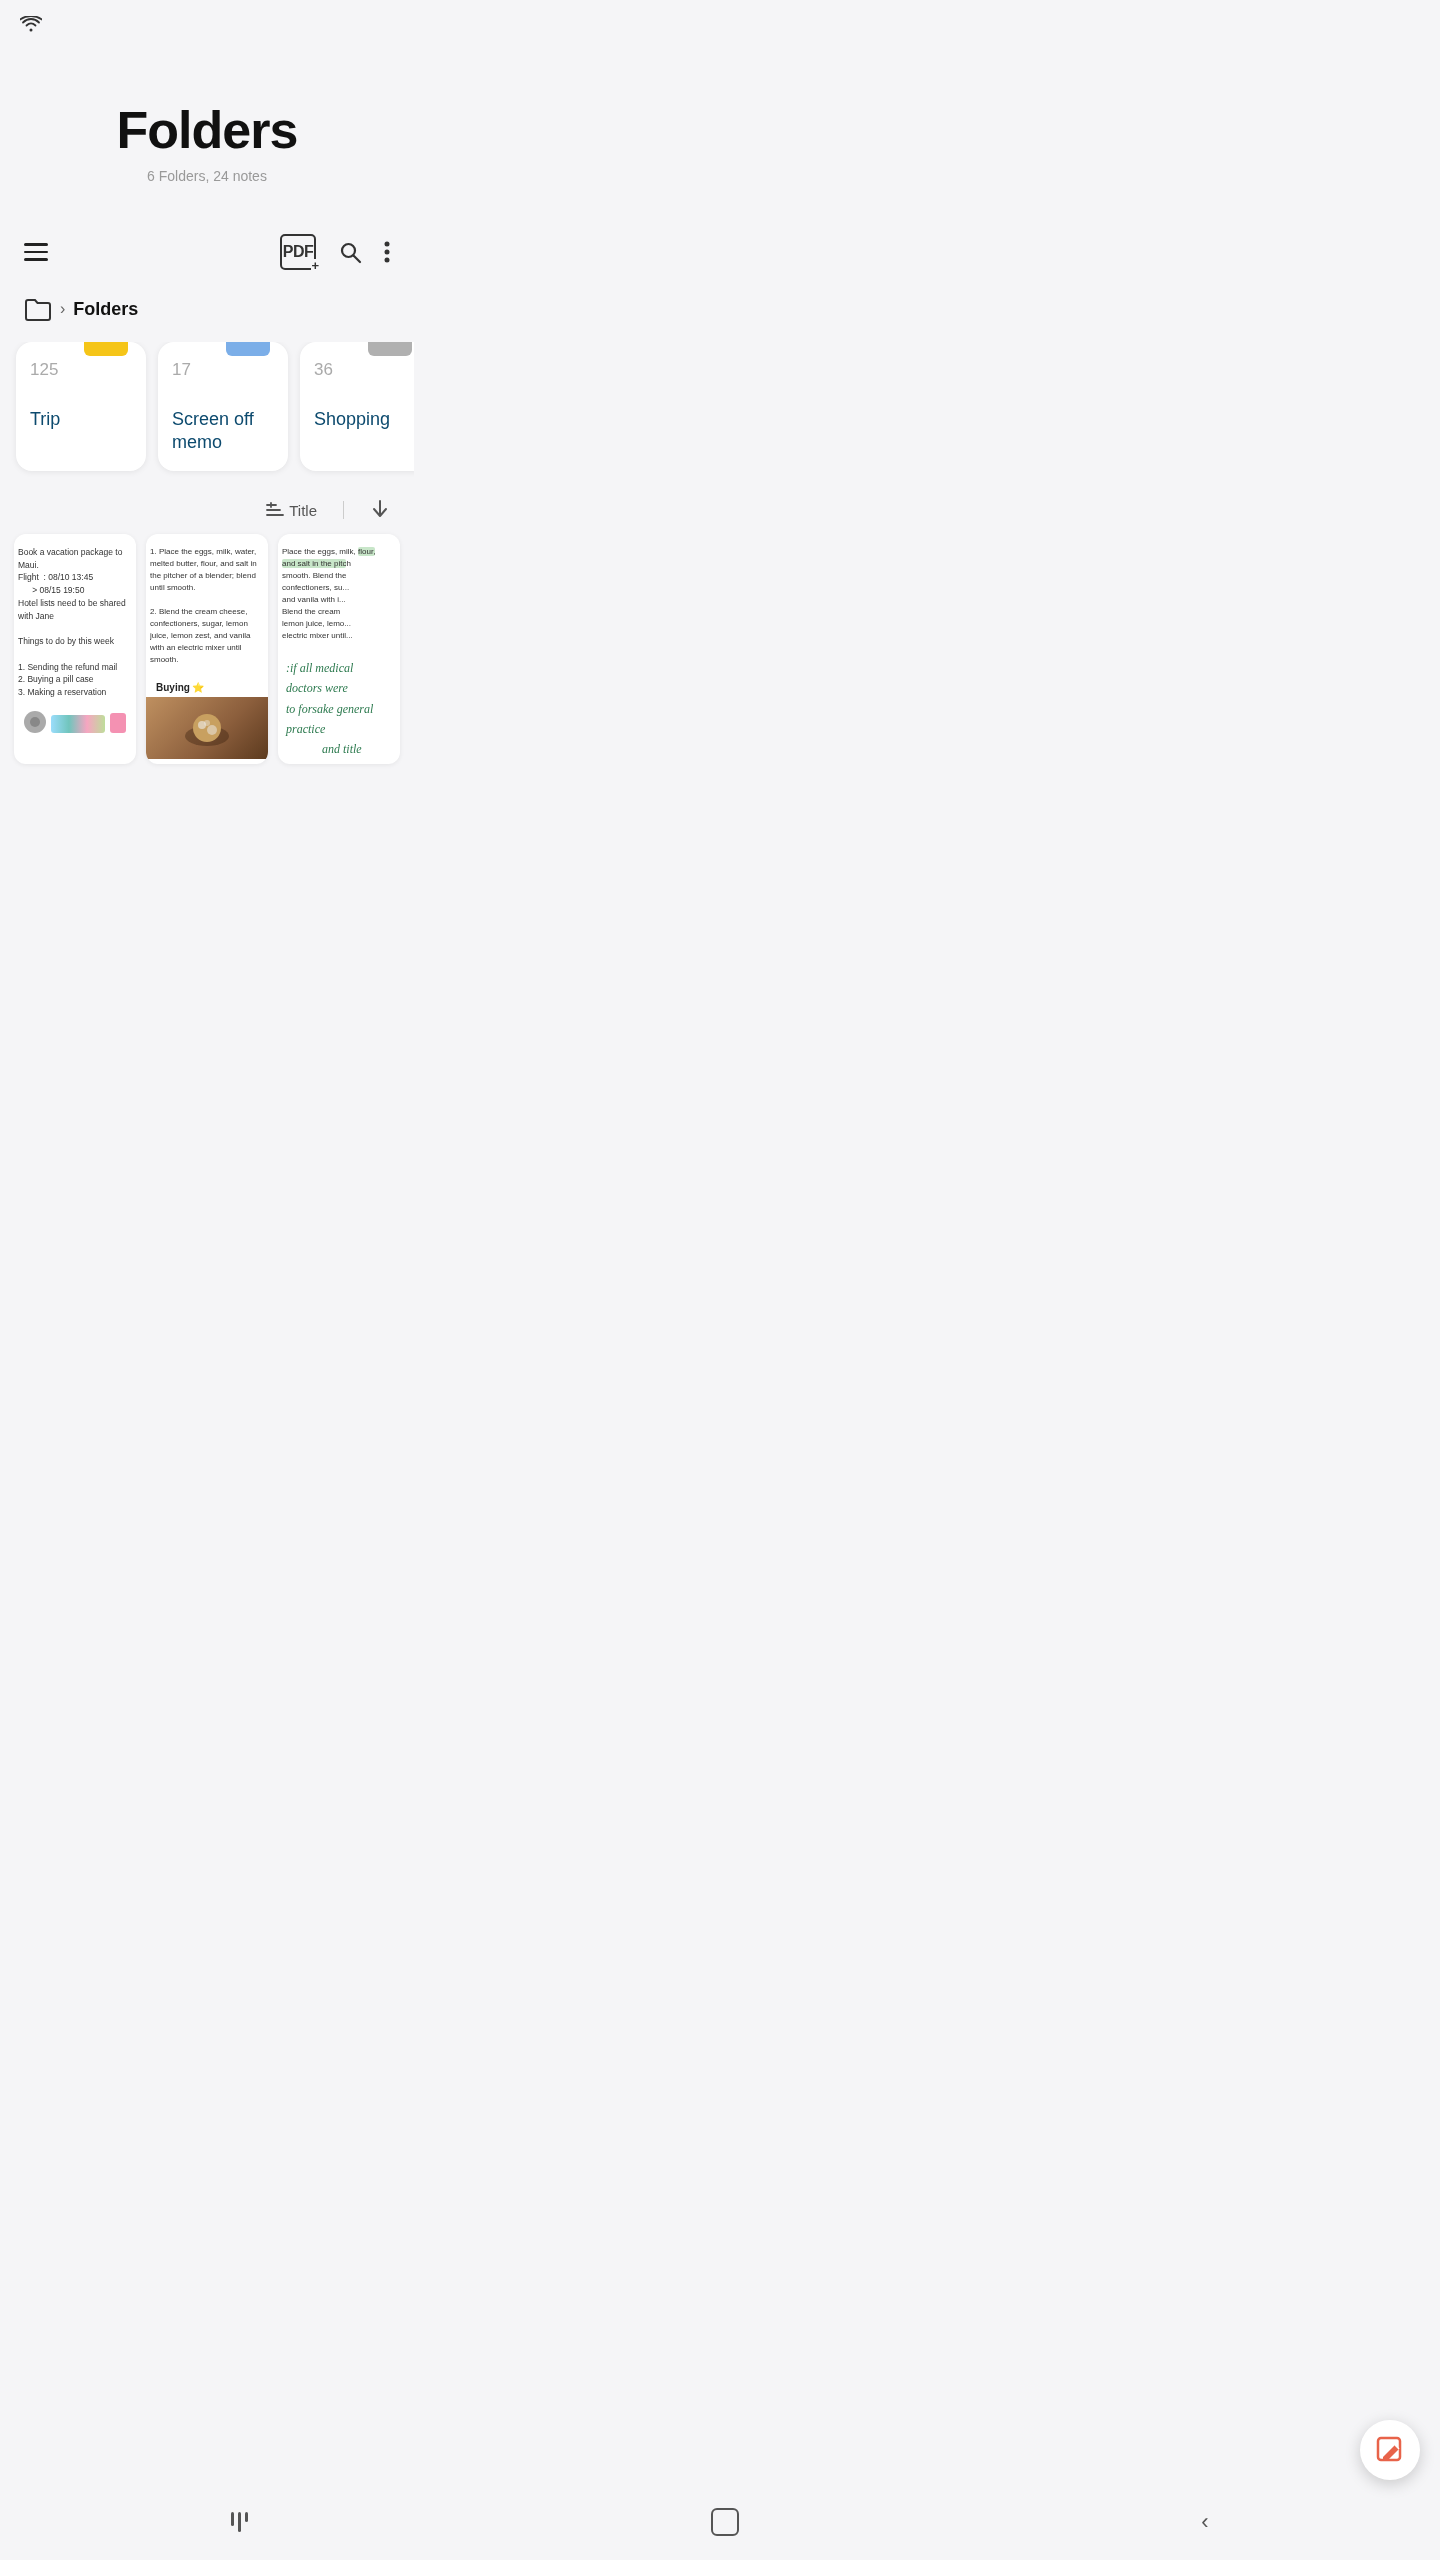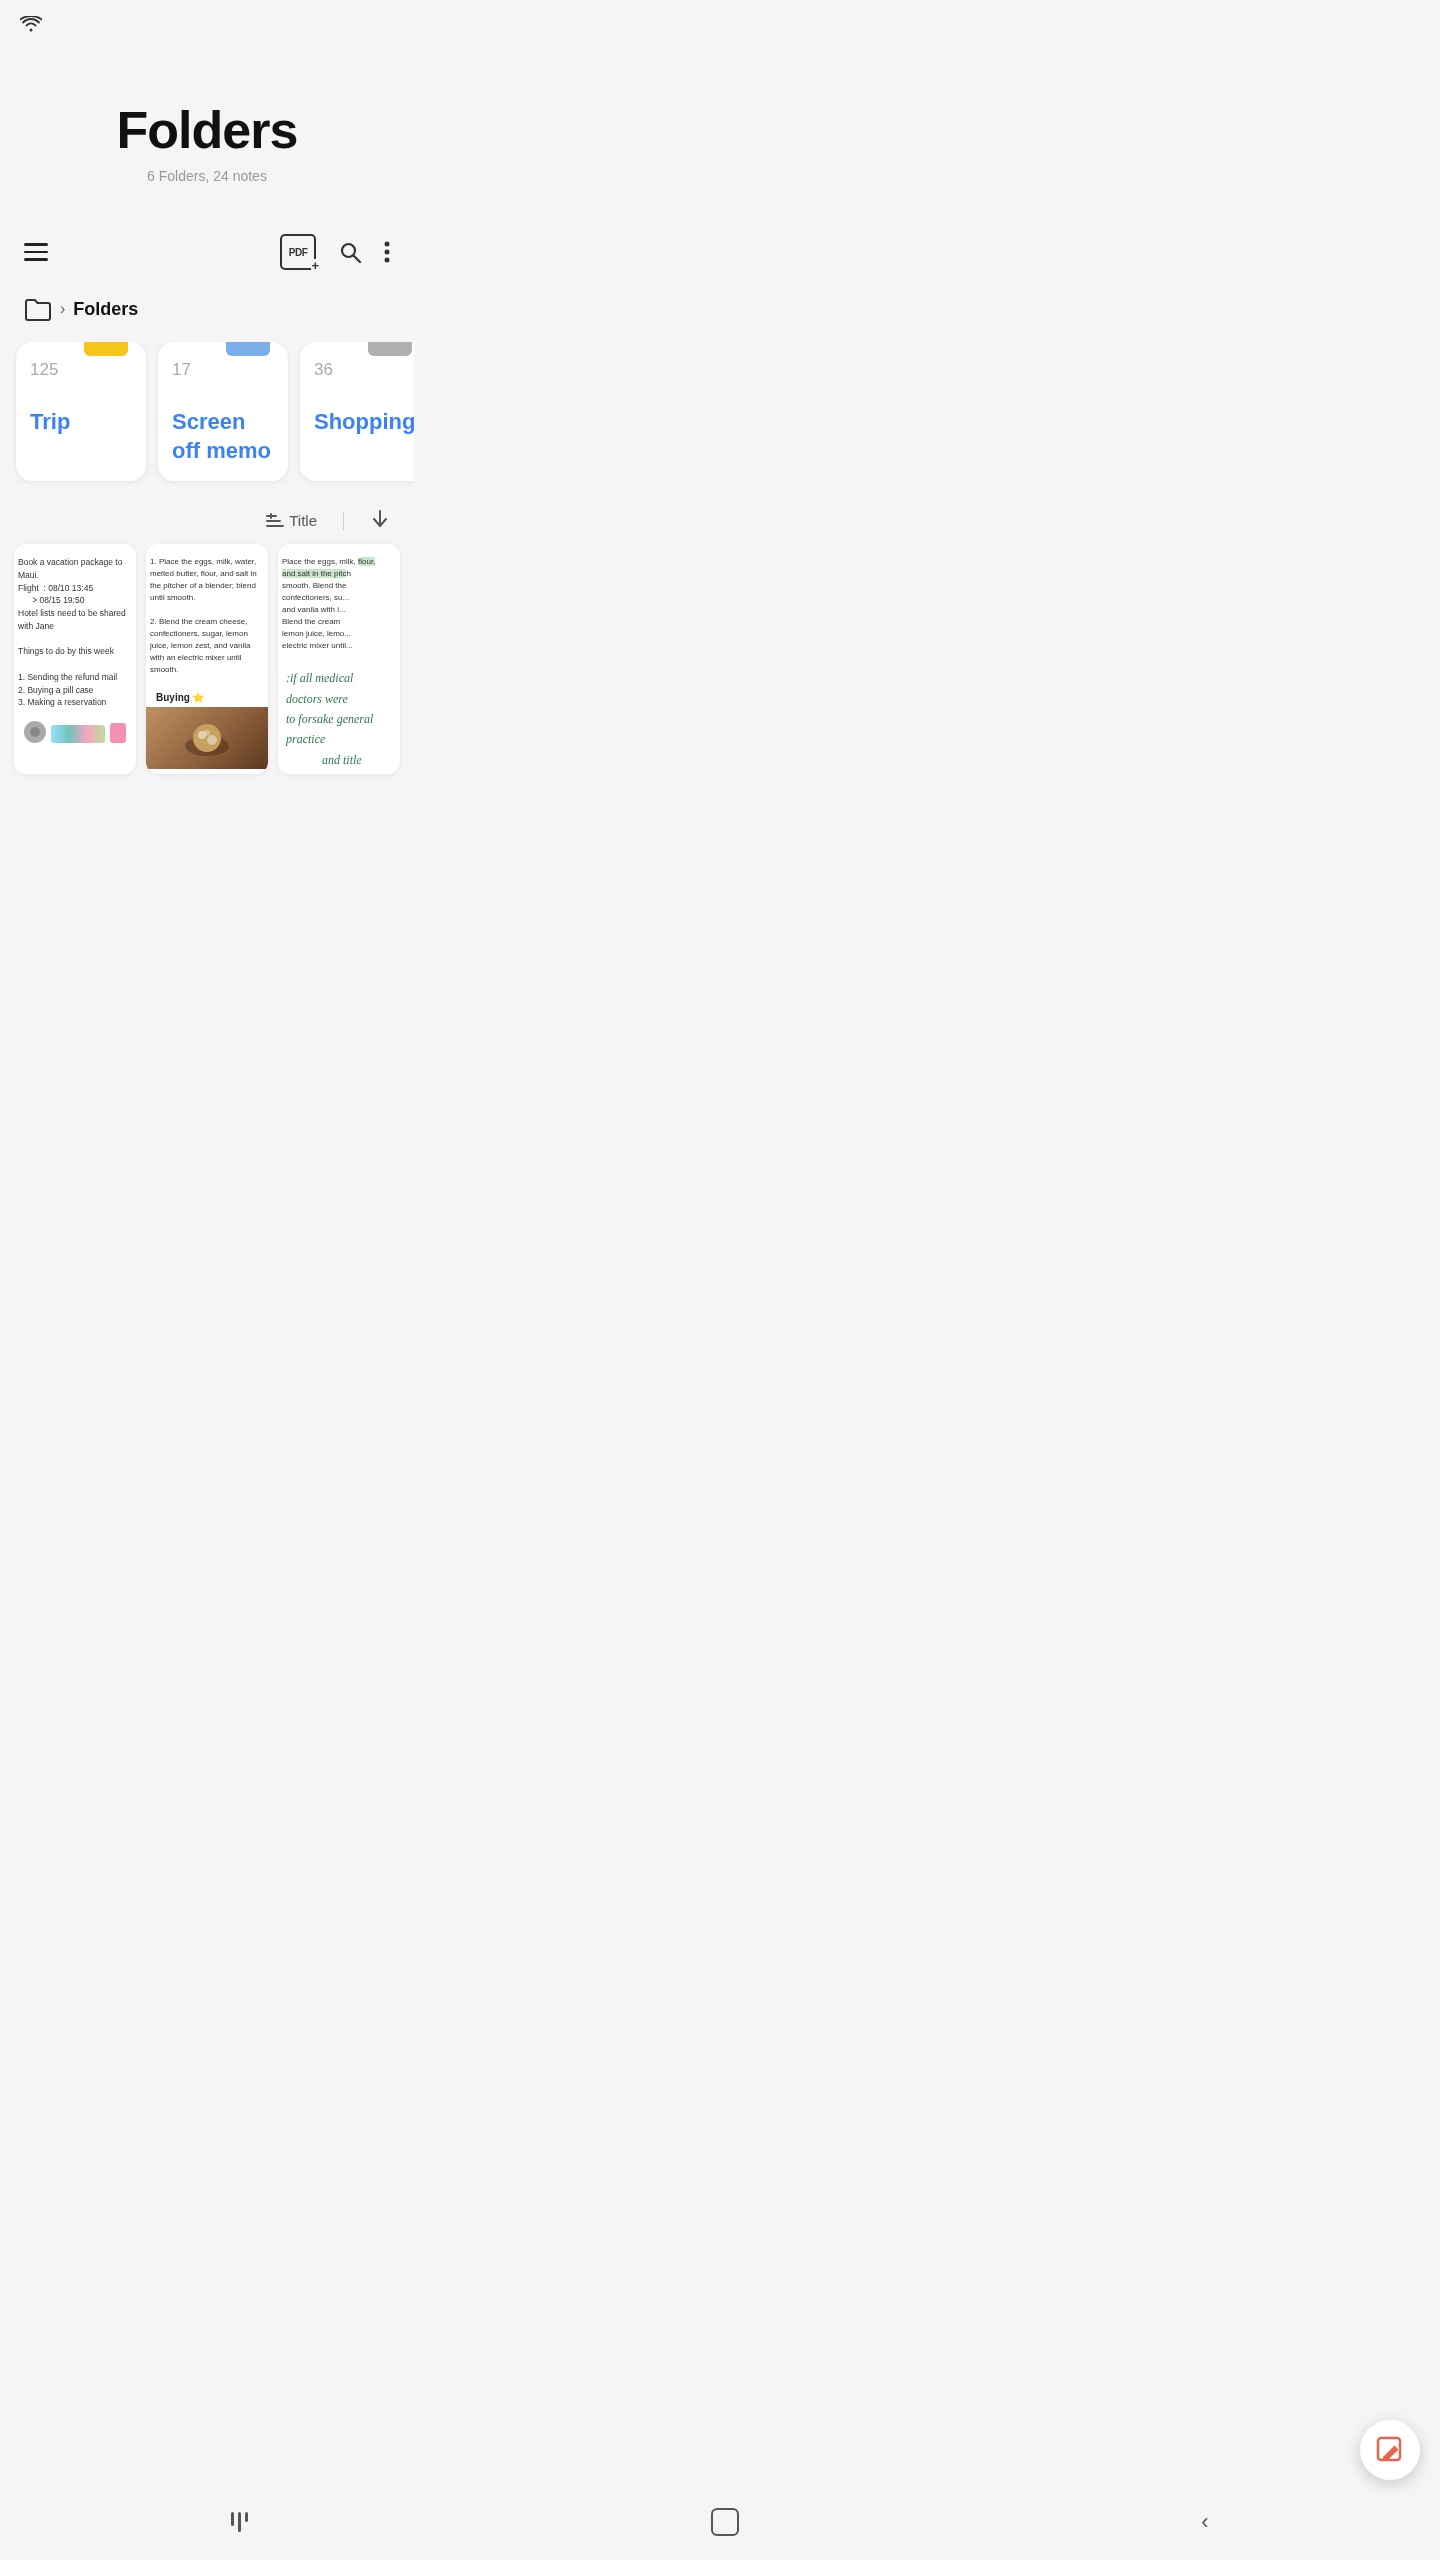--- a/index.html
+++ b/index.html
@@ -175,23 +175,23 @@
     .tab-gray { background: #b0b0b0; }
 
     .folder-count {
       font-size: 17px;
       color: #aaa;
       margin-top: 4px;
       margin-bottom: 28px;
     }
 
     .folder-name {
-      font-size: 22px;
-      font-weight: 700;
-      color: #3b82f6;
+      font-size: 18px;
+      font-weight: 400;
+      color: #0c4a6e;
       line-height: 1.3;
     }
 
     .sort-bar {
       display: flex;
       align-items: center;
       justify-content: flex-end;
       padding: 8px 24px 12px;
       gap: 26px;
     }
@@ -351,21 +351,21 @@
   <div class="toolbar-left">
     <button class="icon-btn hamburger-icon" aria-label="Menu">
       <span></span>
       <span></span>
       <span></span>
     </button>
   </div>
   <div class="toolbar-right">
     <button class="icon-btn">
       <div class="pdf-icon">
-        <span style="font-size:10px;font-weight:700;letter-spacing:-0.5px;">PDF</span>
+        <span style="font-size:16px;font-weight:700;letter-spacing:-0.5px;">PDF</span>
         <span style="position:absolute;bottom:-5px;right:-5px;font-size:14px;font-weight:700;background:#f5f5f7;line-height:1;">+</span>
       </div>
     </button>
     <button class="icon-btn">
       <svg width="24" height="24" viewBox="0 0 24 24" fill="none">
         <circle cx="10.5" cy="10.5" r="6.5" stroke="#333" stroke-width="2.2"></circle>
         <line x1="15.5" y1="15.5" x2="22" y2="22" stroke="#333" stroke-width="2.2" stroke-linecap="round"></line>
       </svg>
     </button>
     <button class="icon-btn">

